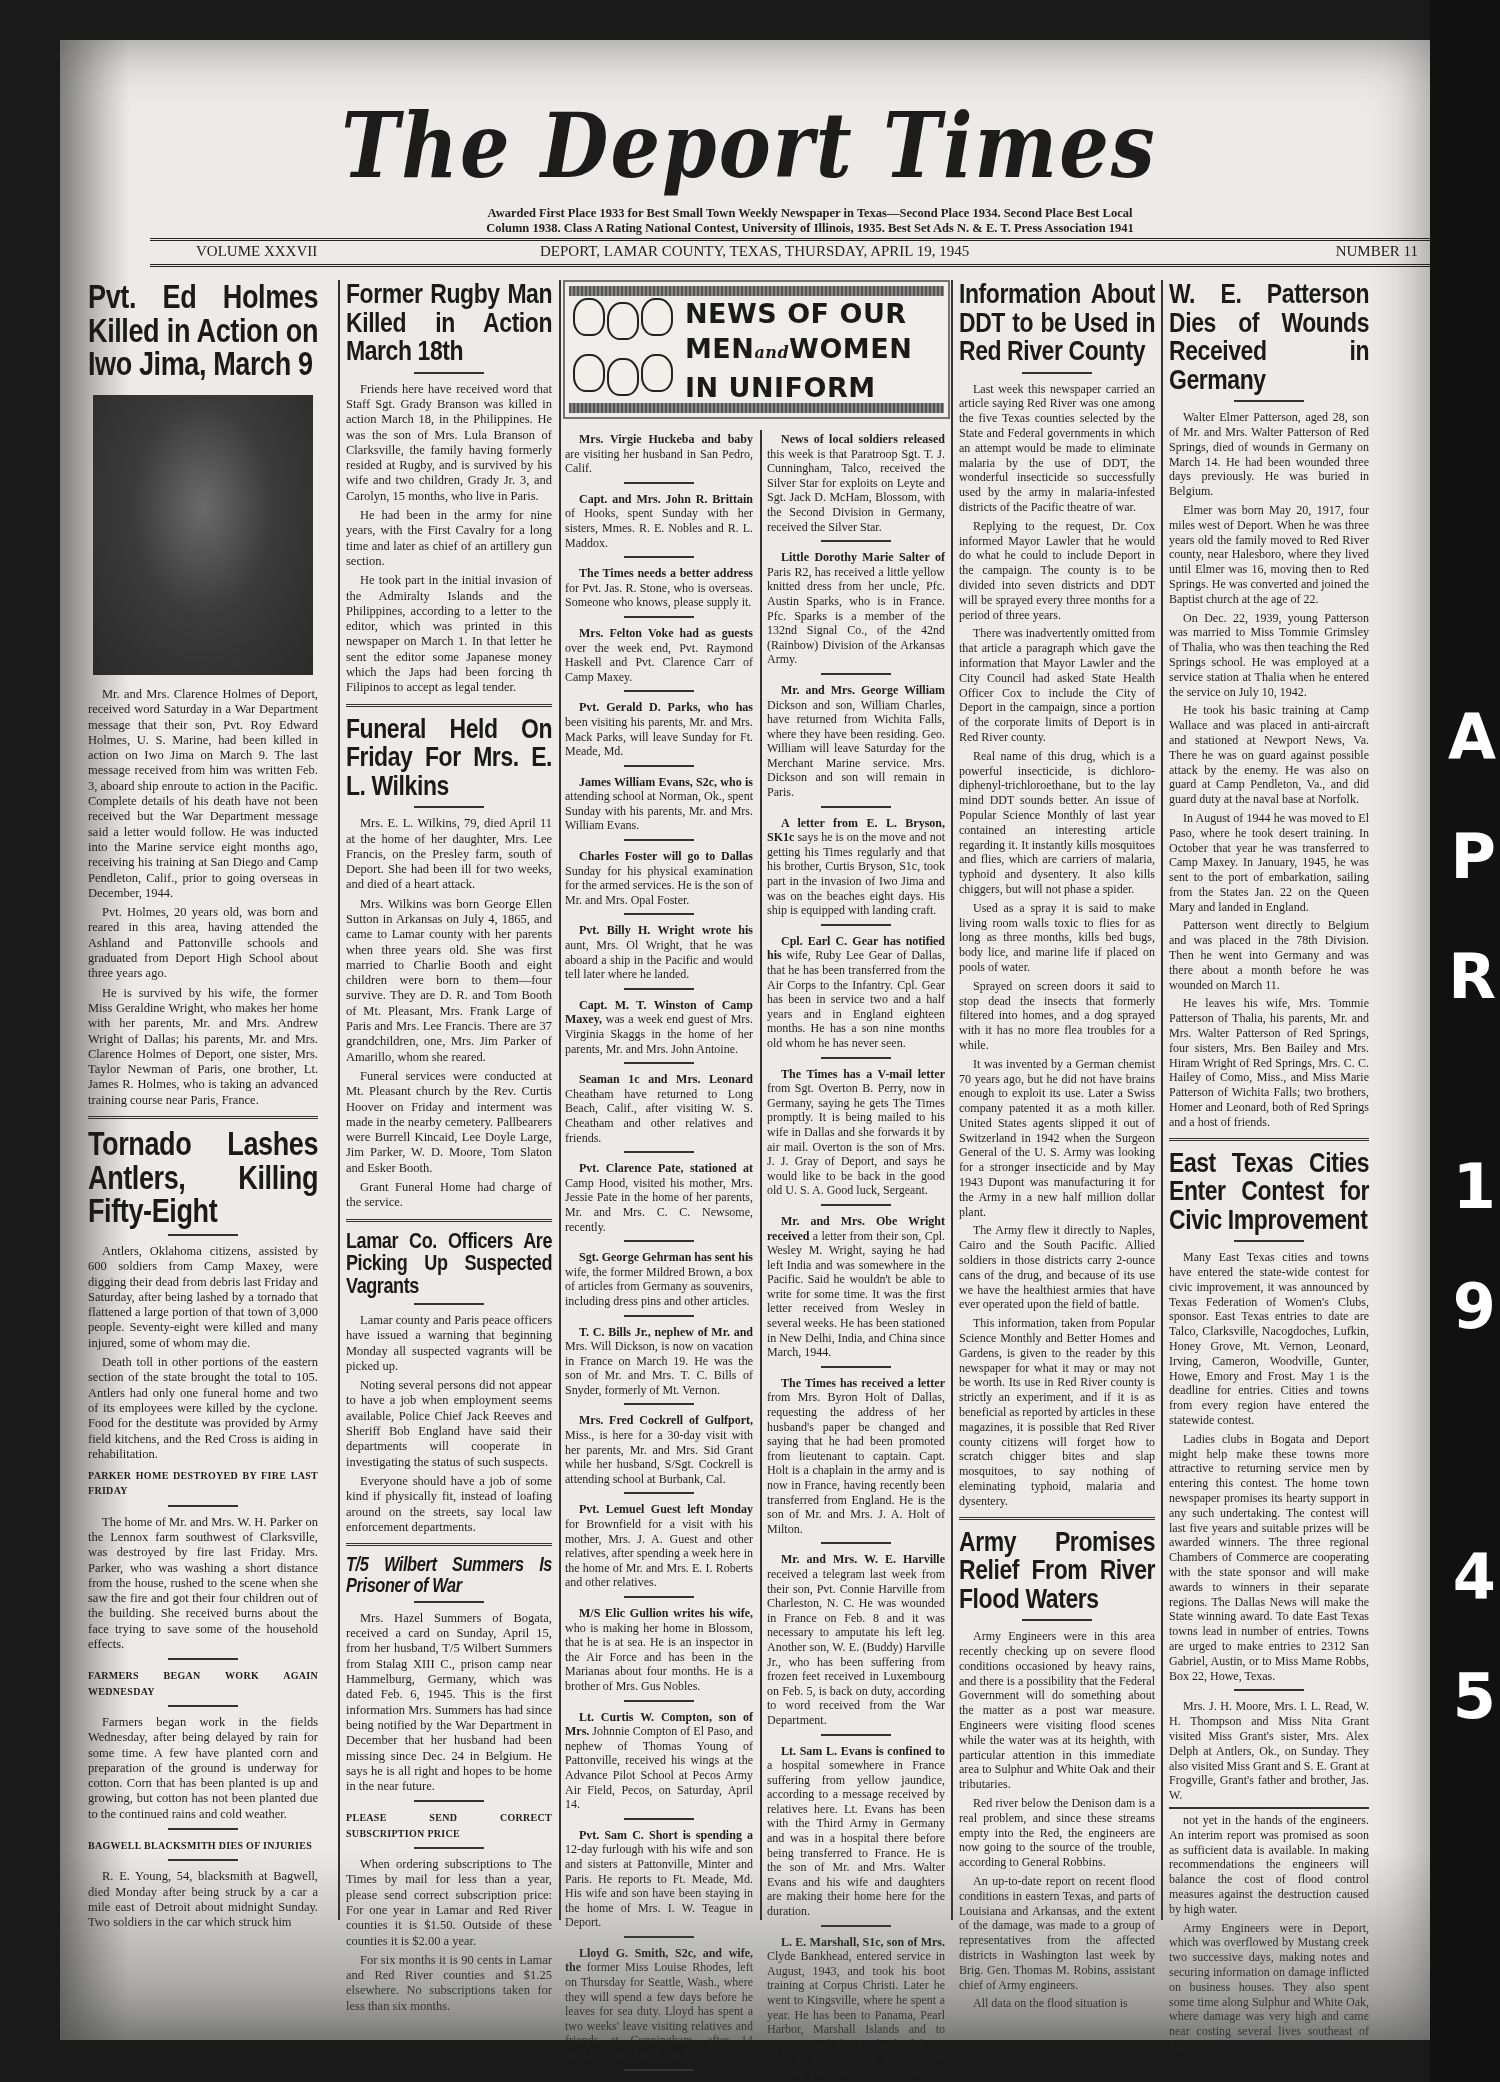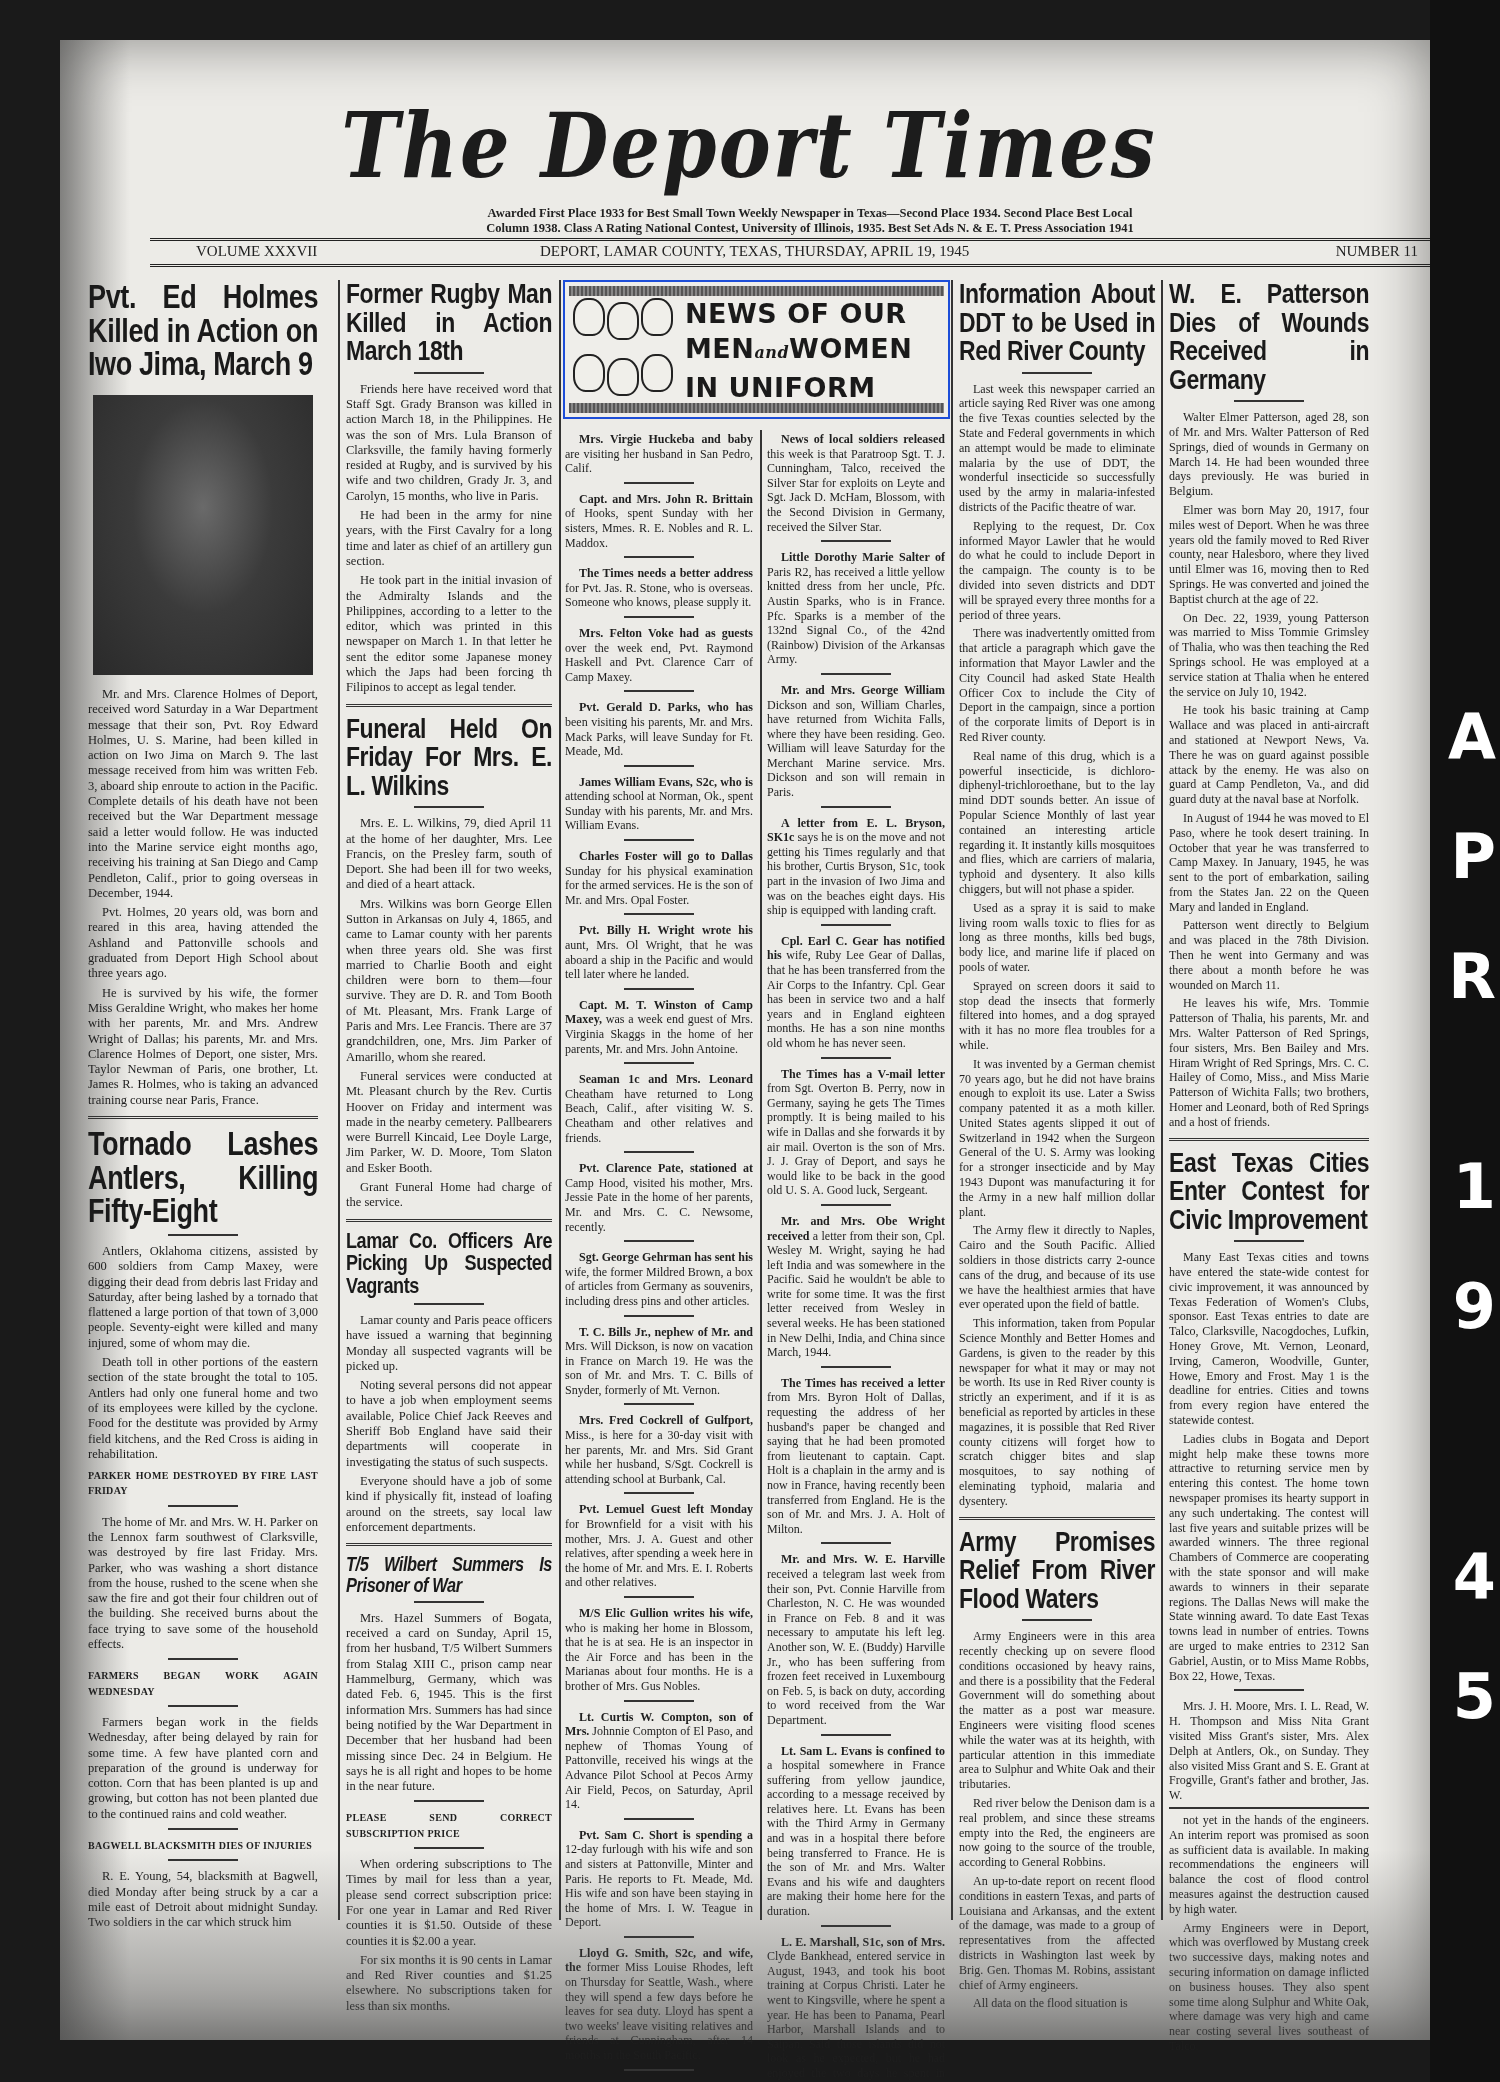--- a/index.html
+++ b/index.html
@@ -18,21 +18,21 @@
   .infobar .num{position:absolute;right:12px;}
   .col{position:absolute;top:240px;font-family:"Liberation Serif",serif;font-size:12.5px;line-height:15.3px;color:#1e1e1e;text-align:justify;}
   .vline{position:absolute;top:240px;height:1640px;border-left:2px solid #333;}
   .hed{font-family:"Liberation Sans",sans-serif;font-weight:bold;color:#1a1a1a;line-height:1.02;transform:scaleX(.82);transform-origin:left top;width:122%;margin:0 0 6px 0;letter-spacing:-.5px;}
   .h1{font-size:33px;}
   .h2{font-size:28px;}
   .sub{font-weight:bold;font-size:10px;text-transform:uppercase;letter-spacing:.3px;margin:6px 0 4px 0;font-family:"Liberation Serif",serif;}
   .dash{width:70px;border-top:2px solid #333;margin:6px auto 8px auto;}
   p{margin:0 0 4px 0;text-indent:14px;}
   .photo{width:220px;height:280px;background:radial-gradient(ellipse at 50% 40%,#6a6a6a 0%,#3b3b3b 45%,#2a2a2a 100%);margin:14px auto 12px auto;}
-  .banner{position:absolute;left:563px;top:240px;width:383px;height:135px;border:2px solid #1d4ed8;background:#efeeea;}
+  .banner{position:absolute;left:563px;top:240px;width:383px;height:135px;border:2px solid #737373;background:#efeeea;}
   .banner .stripe{position:absolute;left:4px;right:4px;height:10px;background:repeating-linear-gradient(90deg,#555 0 2px,#888 2px 4px);}
   .banner .faces{position:absolute;left:8px;top:16px;width:100px;height:104px;}
   .banner .face{position:absolute;width:28px;height:34px;border:2px solid #222;border-radius:45% 45% 40% 40%;background:#f0efea;}
   .banner .txt{position:absolute;left:120px;top:14px;font-family:"DejaVu Sans",sans-serif;font-weight:bold;font-size:27px;line-height:35px;color:#1a1a1a;letter-spacing:.5px;}
   .banner .txt .and{font-style:italic;font-family:"DejaVu Serif",serif;font-size:16px;font-weight:bold;}
   .item-lead{font-weight:bold;}
   .dateside{position:absolute;right:0;top:0;width:70px;height:2082px;background:#111;}
   .dateside span{position:absolute;right:4px;font-family:"DejaVu Sans",sans-serif;font-weight:bold;font-size:62px;color:#fff;}
 </style>
 </head>

